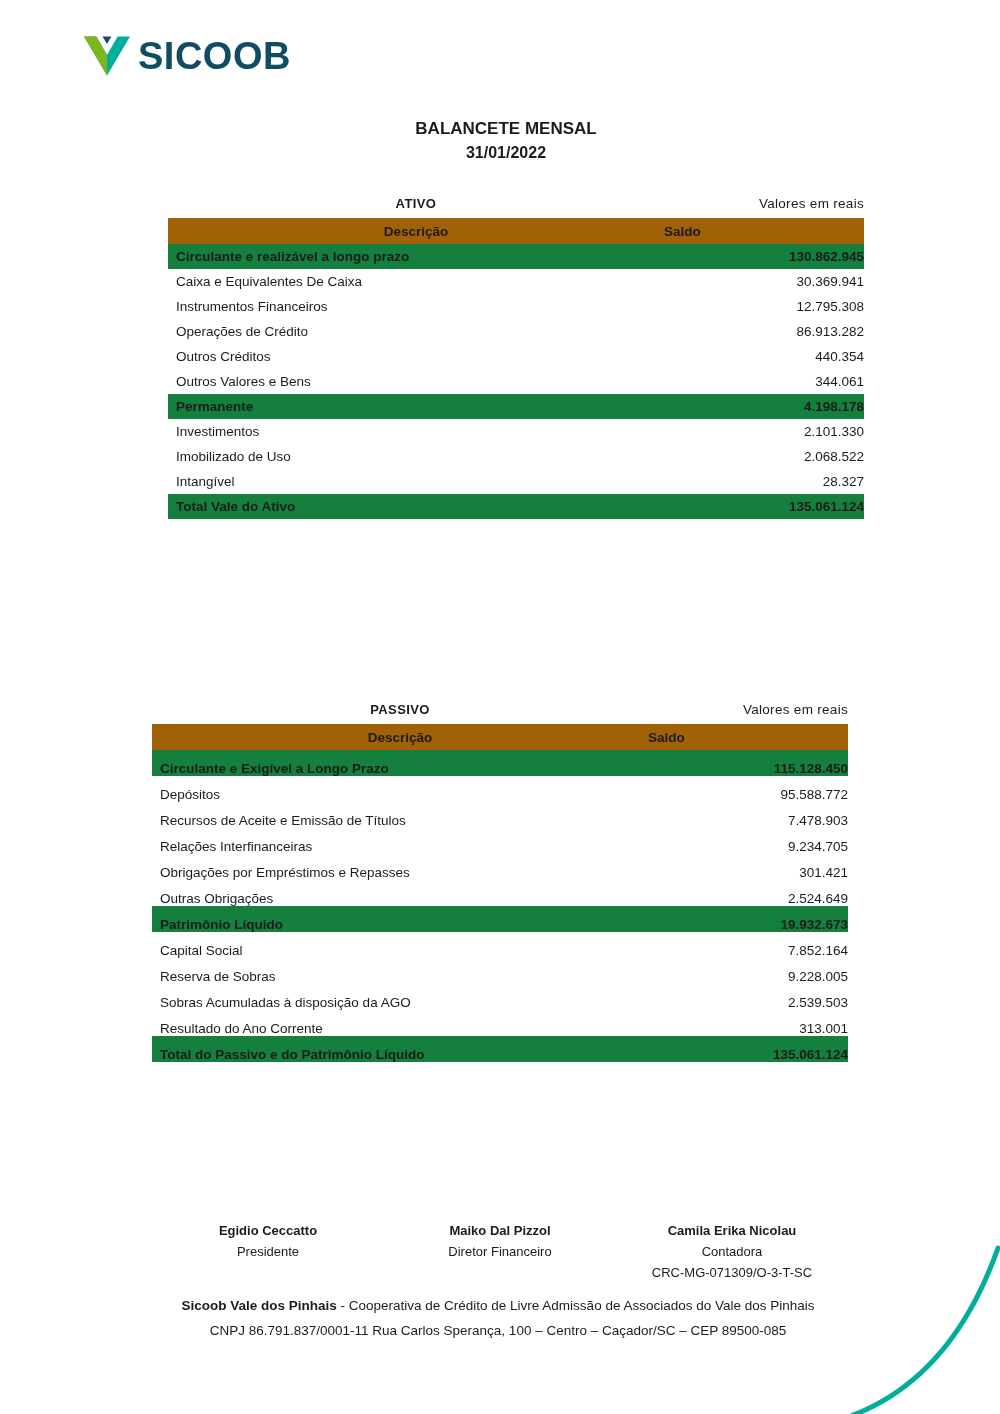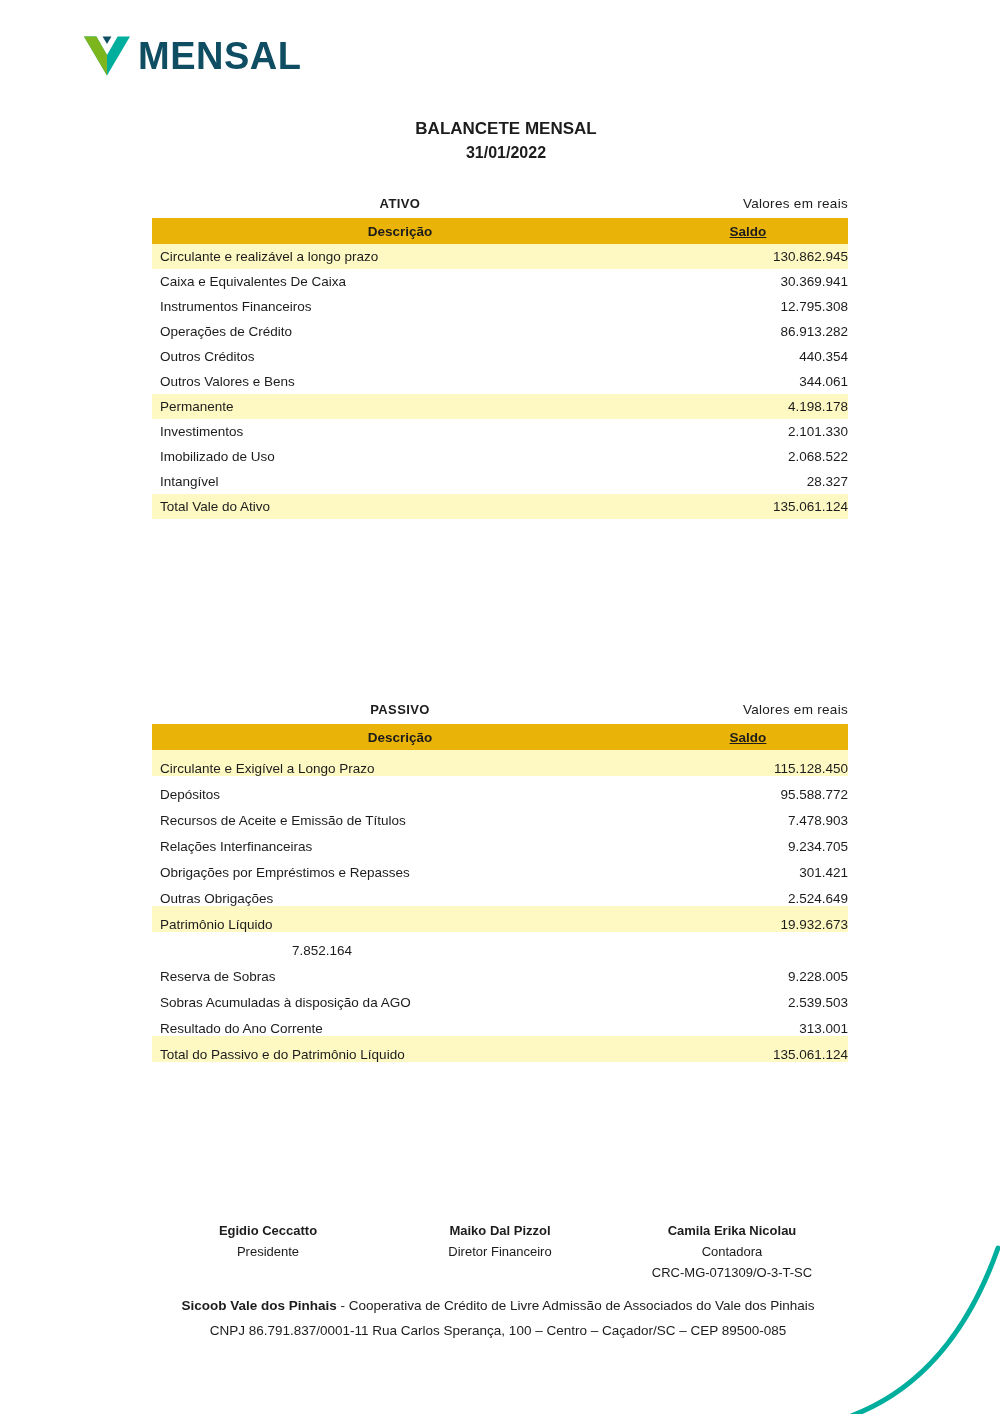--- a/index.html
+++ b/index.html
@@ -18,33 +18,33 @@
   .logo svg { display: block; }
   .logo-text { font-size: 38px; font-weight: 700; color: #0f4e62; letter-spacing: 0.5px; line-height: 1; }
 
   
   .doc-title { position: absolute; top: 119px; left: 0; right: 0; text-align: center; margin-left: 12px; }
   .doc-title .t1 { font-size: 17px; font-weight: 700; }
   .doc-title .t2 { font-size: 16px; font-weight: 700; margin-top: 5px; }
 
   
   .fin-table { position: absolute; left: 152px; width: 696px; font-size: 13.5px; }
-  .fin-table.ativo { top: 196px; }
+  .fin-table.ativo { top: 196px; margin-left: 16px; }
   .fin-table.passivo { top: 702px; }
   .caption { display: flex; align-items: flex-end; margin-bottom: 7px; }
   .cap-left { flex: 1; text-align: center; font-weight: 700; font-size: 13px; letter-spacing: 0.4px; }
   .cap-right { width: 200px; text-align: right; font-size: 13.5px; letter-spacing: 0.3px; }
-  .thead { display: flex; align-items: center; background: #eab308; height: 26px; font-weight: 700; }
+  .thead { display: flex; align-items: center; background: #a16207; height: 26px; font-weight: 700; }
   .thead .lbl { flex: 1; text-align: center; }
-  .thead .val { width: 200px; text-align: center; text-decoration: underline; }
+  .thead .val { width: 200px; text-align: left; }
   .trow { display: flex; align-items: center; height: 25px; }
   .passivo .trow { height: 26px; align-items: flex-end; }
   .trow .lbl { flex: 1; padding-left: 8px; }
   .trow .val { width: 200px; text-align: right; }
-  .trow.section { background: #fef9c3; font-weight: 400; }
+  .trow.section { background: #15803d; font-weight: 700; }
 
   
   .signatures { position: absolute; top: 1220px; left: 152px; width: 696px; display: flex; }
   .sig { flex: 1; text-align: center; font-size: 13px; line-height: 21px; }
   .sig .name { font-weight: 700; }
 
   
   .footer { position: absolute; top: 1293px; left: 0; right: 4px; text-align: center; font-size: 13.5px; line-height: 25px; }
   .footer .company { font-weight: 700; }
 
@@ -55,21 +55,21 @@
 <body>
 
 <div class="page">
 
   <div class="logo">
     <svg width="46" height="40" viewBox="0 0 52 44">
       <polygon points="26,44 0,0 14,0 26,21 38,0 52,0" fill="#00AE9D"></polygon>
       <polygon points="0,0 14,0 26,21 26,44" fill="#7DB61C"></polygon>
       <polygon points="21,0 31,0 26,8.5" fill="#0f4e62"></polygon>
     </svg>
-    <span class="logo-text">MENSAL</span>
+    <span class="logo-text">SICOOB</span>
   </div>
 
   <div class="doc-title">
     <div class="t1">BALANCETE MENSAL</div>
     <div class="t2">31/01/2022</div>
   </div>
 
   <section class="fin-table ativo">
     <div class="caption">
       <div class="cap-left">ATIVO</div>
@@ -159,20 +159,21 @@
         </div>
         <div class="trow">
           <div class="cell lbl">Outras Obrigações</div>
           <div class="cell val">2.524.649</div>
         </div>
         <div class="trow section">
           <div class="cell lbl">Patrimônio Líquido</div>
           <div class="cell val">19.932.673</div>
         </div>
         <div class="trow">
+          <div class="cell lbl">Capital Social</div>
           <div class="cell val">7.852.164</div>
         </div>
         <div class="trow">
           <div class="cell lbl">Reserva de Sobras</div>
           <div class="cell val">9.228.005</div>
         </div>
         <div class="trow">
           <div class="cell lbl">Sobras Acumuladas à disposição da AGO</div>
           <div class="cell val">2.539.503</div>
         </div>

